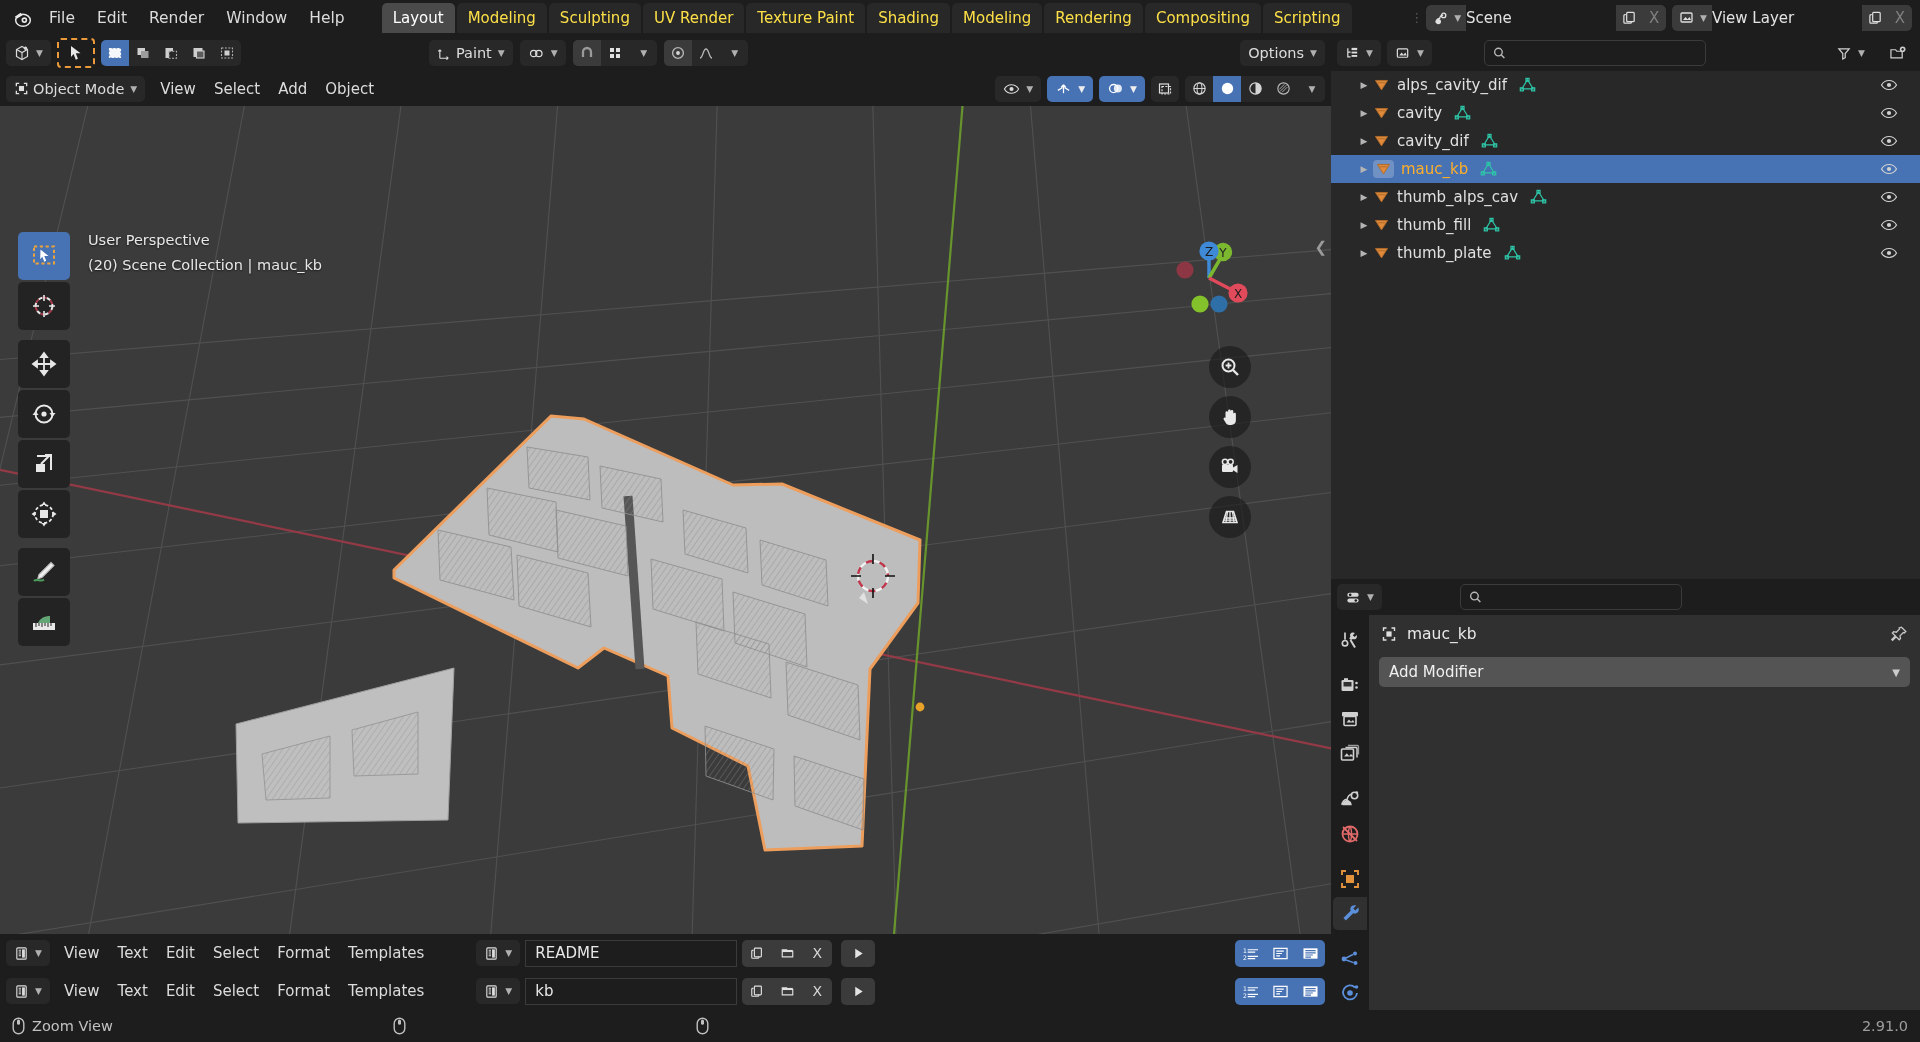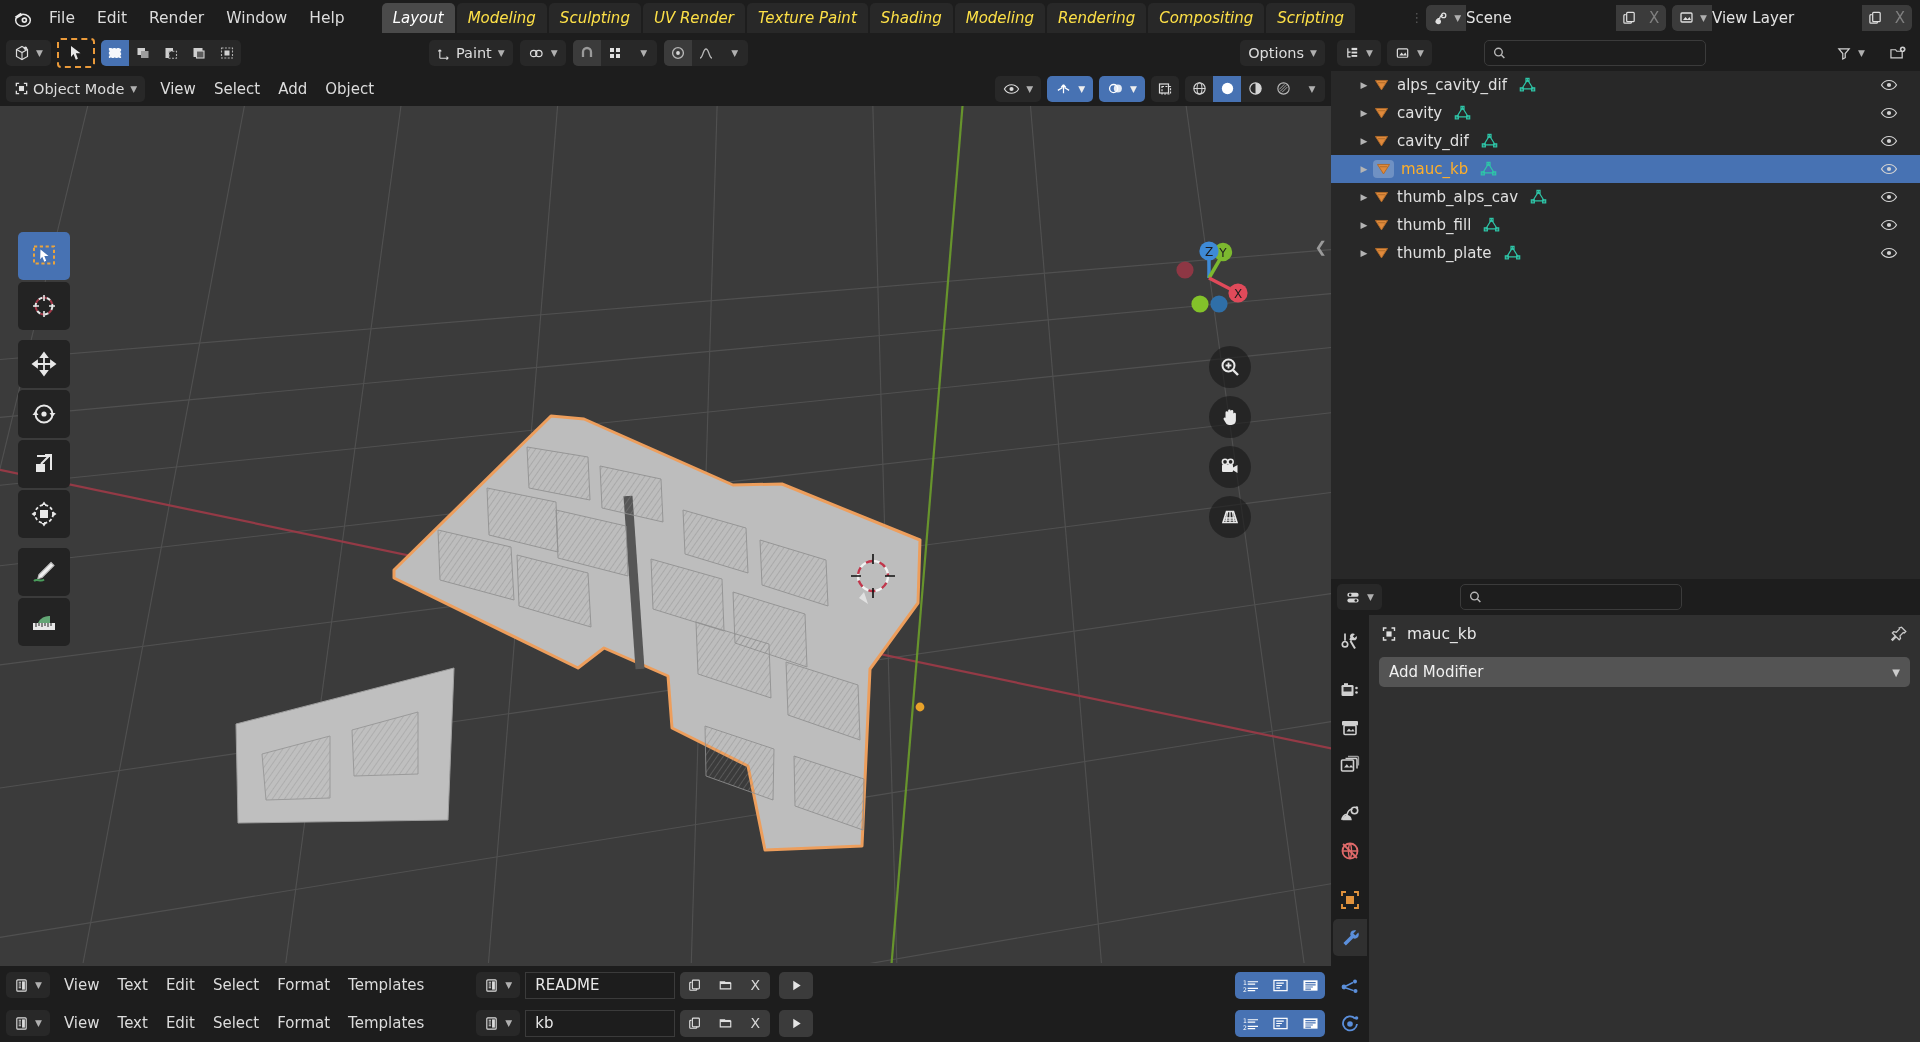--- a/index.html
+++ b/index.html
@@ -15,21 +15,21 @@
   
   .topbar {
     height:35px; background:#1d1d1d; display:flex; align-items:center;
     flex:0 0 35px; padding-left:8px; gap:0;
   }
   .blender-logo { width:30px; height:30px; display:flex; align-items:center; justify-content:center; }
   .menu-item {
     padding:3px 11px; font-size:15.5px; color:#dcdcdc; border-radius:4px; line-height:20px;
     white-space:nowrap;
   }
-  .wtabs { display:flex; align-items:center; margin-left:26px; gap:2px;font-style:italic; }
+  .wtabs { display:flex; align-items:center; margin-left:26px; gap:2px; }
   .wtab {
     padding:5px 11px; font-size:15px; color:#fde047; background:#282828;
     border-radius:5px 5px 0 0; line-height:20px; white-space:nowrap;
   }
   .wtab.active { background:#4a4a4a; color:#ffffff; }
   .topbar-right { margin-left:auto; display:flex; align-items:center; gap:6px; padding-right:8px; }
   .ctrl-group { display:flex; align-items:center; background:#282828; border-radius:5px; height:26px; overflow:hidden; }
   .ctrl-icon-btn {
     display:flex; align-items:center; gap:3px; padding:0 5px 0 7px; height:26px;
     background:#3b3b3b; border-radius:5px 0 0 5px;
@@ -81,21 +81,21 @@
   .tool.gap { margin-top:8px; }
   .navgizmo { position:absolute; right:74px; top:124px; width:96px; height:96px; }
   .navbtns { position:absolute; right:80px; top:240px; display:flex; flex-direction:column; gap:8px; }
   .navbtn { width:42px; height:42px; border-radius:50%; background:rgba(25,25,25,.62); display:flex; align-items:center; justify-content:center; }
   .vp-collapse { position:absolute; right:4px; top:132px; color:#9a9a9a; font-size:15px; }
 
   
   .txt-editor { height:38px; background:#1d1d1d; display:flex; align-items:center; padding:0 6px; gap:5px; flex:0 0 38px; }
   .txt-name {
     background:#1d1d1d; border:1px solid #3b3b3b; height:27px; display:flex; align-items:center;
-    padding:0 9px; font-size:15px; color:#e8e8e8; width:150px; border-radius:0;
+    padding:0 9px; font-size:15px; color:#e8e8e8; width:212px; border-radius:0;
   }
   .txt-grp { display:flex; height:27px; align-items:center; }
   .txt-grp > div { width:30px; height:27px; display:flex; align-items:center; justify-content:center; background:#3b3b3b; }
   .txt-grp > div:first-child { border-radius:5px 0 0 5px; }
   .txt-grp > div:last-child { border-radius:0 5px 5px 0; }
   .txt-run { width:34px; height:27px; background:#3b3b3b; border-radius:5px; display:flex; align-items:center; justify-content:center; margin-left:4px; }
   .toggles { margin-left:auto; display:flex; height:27px; border-radius:5px; overflow:hidden; }
   .toggles > div { width:30px; height:27px; background:#4772b3; display:flex; align-items:center; justify-content:center; }
 
   
@@ -461,20 +461,24 @@
 
           <g transform="translate(873,470)">
             <circle r="15" fill="none" stroke="#f2f2f2" stroke-width="2.4" stroke-dasharray="7 7"></circle>
             <circle r="15" fill="none" stroke="#c1364b" stroke-width="2.4" stroke-dasharray="7 7" stroke-dashoffset="7"></circle>
             <path d="M-22 0h10M12 0h10M0 -22v10M0 12v10" stroke="#111" stroke-width="1.6"></path>
             <path d="M-9 16 l4 12 l-9 -6z" fill="#e4e4e4" opacity=".9"></path>
           </g>
           <circle cx="920" cy="601" r="4.4" fill="#e8a22a"></circle>
         </svg>
 
+        <div class="vp-overlay-text">
+          <div>User Perspective</div>
+          <div>(20) Scene Collection | mauc_kb</div>
+        </div>
 
         <div class="toolbar" id="vp-toolbar">
             <div class="tool active">
               <span>
                 <svg width="26" height="26" viewBox="0 0 26 26">
                   <rect x="3" y="3.5" width="20" height="17" fill="none" stroke="#eaa33c" stroke-width="2" stroke-dasharray="3.2 2.6"></rect>
                   <path d="M9.5 6.5l8 6.5h-4.2l1.9 4.8-1.9.9-2-4.9-2.1 2.4z" fill="#fff"></path>
                 </svg>
               </span>
             </div>
@@ -1084,13 +1088,41 @@
             <div class="addmod">
               <span>Add Modifier</span>
               <span class="chev2">▼</span>
             </div>
           </div>
         </div>
       </div>
     </div>
   </div>
 
+  <div class="statusbar">
+    <div class="sb-item">
+      <span>
+        <svg width="13" height="18" viewBox="0 0 13 18">
+            <rect x="1.2" y="1.2" width="10.6" height="15.6" rx="5.3" fill="none" stroke="#c0c0c0" stroke-width="1.4"></rect>
+            <rect x="5" y="2.6" width="3" height="5.2" rx="1.5" fill="#c0c0c0"></rect>
+          </svg>
+      </span>
+      <span>Zoom View</span>
+    </div>
+    <div class="sb-item sb-gap1">
+      <span>
+        <svg width="13" height="18" viewBox="0 0 13 18">
+            <rect x="1.2" y="1.2" width="10.6" height="15.6" rx="5.3" fill="none" stroke="#c0c0c0" stroke-width="1.4"></rect>
+            <rect x="5" y="2.6" width="3" height="5.2" rx="1.5" fill="#c0c0c0"></rect>
+          </svg>
+      </span>
+    </div>
+    <div class="sb-item sb-gap2">
+      <span>
+        <svg width="13" height="18" viewBox="0 0 13 18">
+            <rect x="1.2" y="1.2" width="10.6" height="15.6" rx="5.3" fill="none" stroke="#c0c0c0" stroke-width="1.4"></rect>
+            <rect x="5" y="2.6" width="3" height="5.2" rx="1.5" fill="#c0c0c0"></rect>
+          </svg>
+      </span>
+    </div>
+    <div class="sb-ver">2.91.0</div>
+  </div>
 </div>
 
 </body></html>

